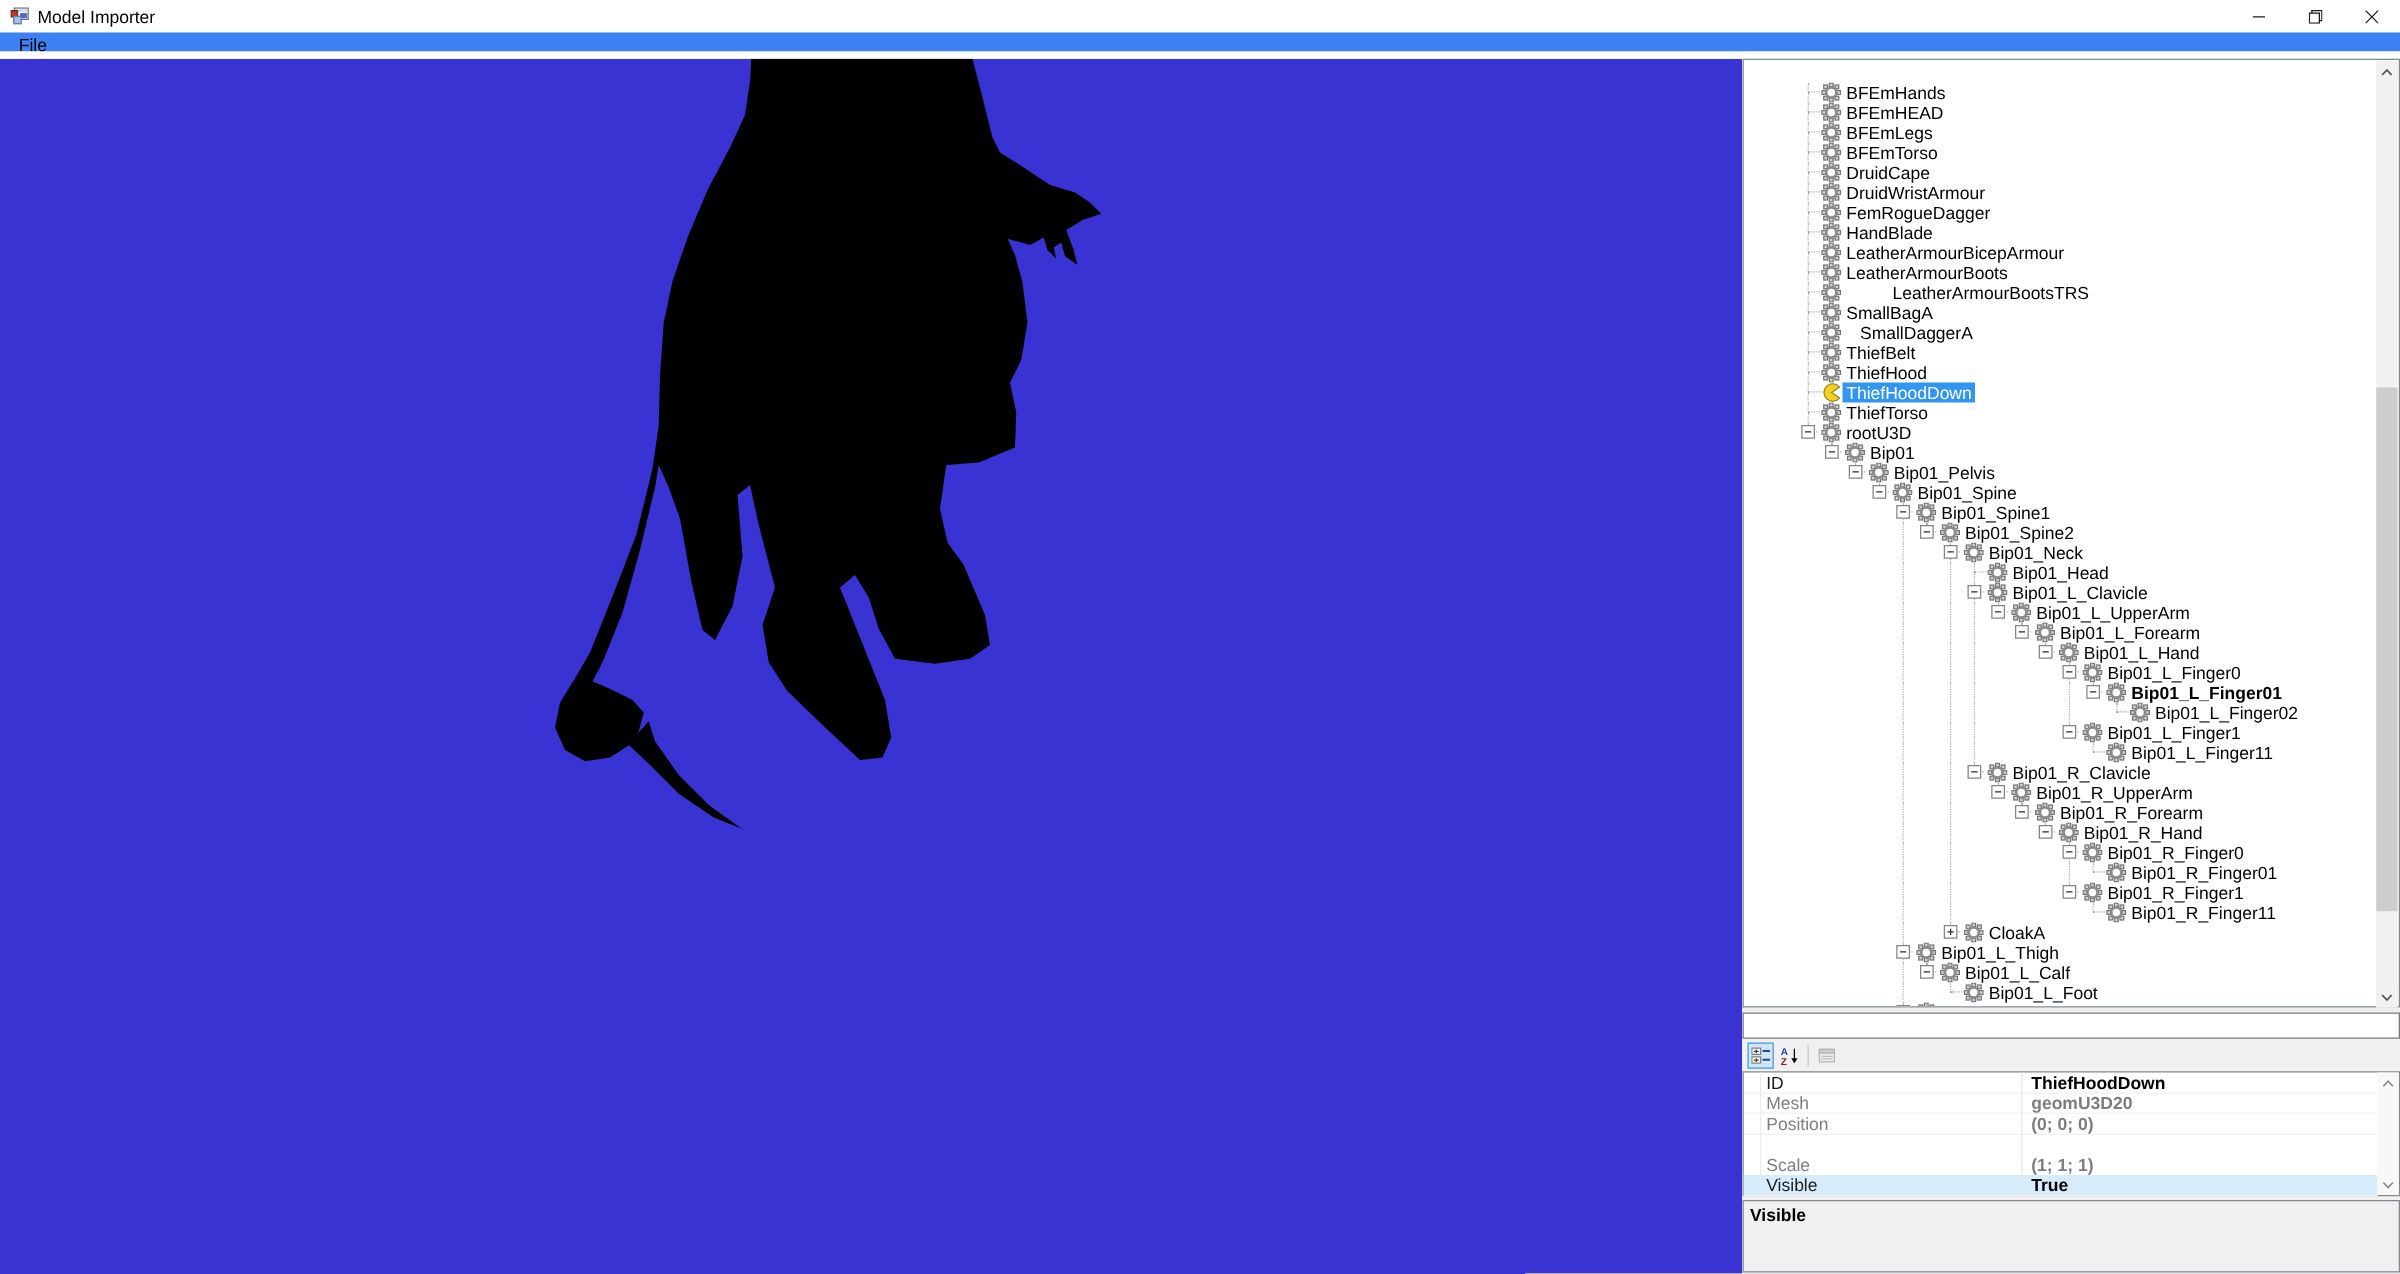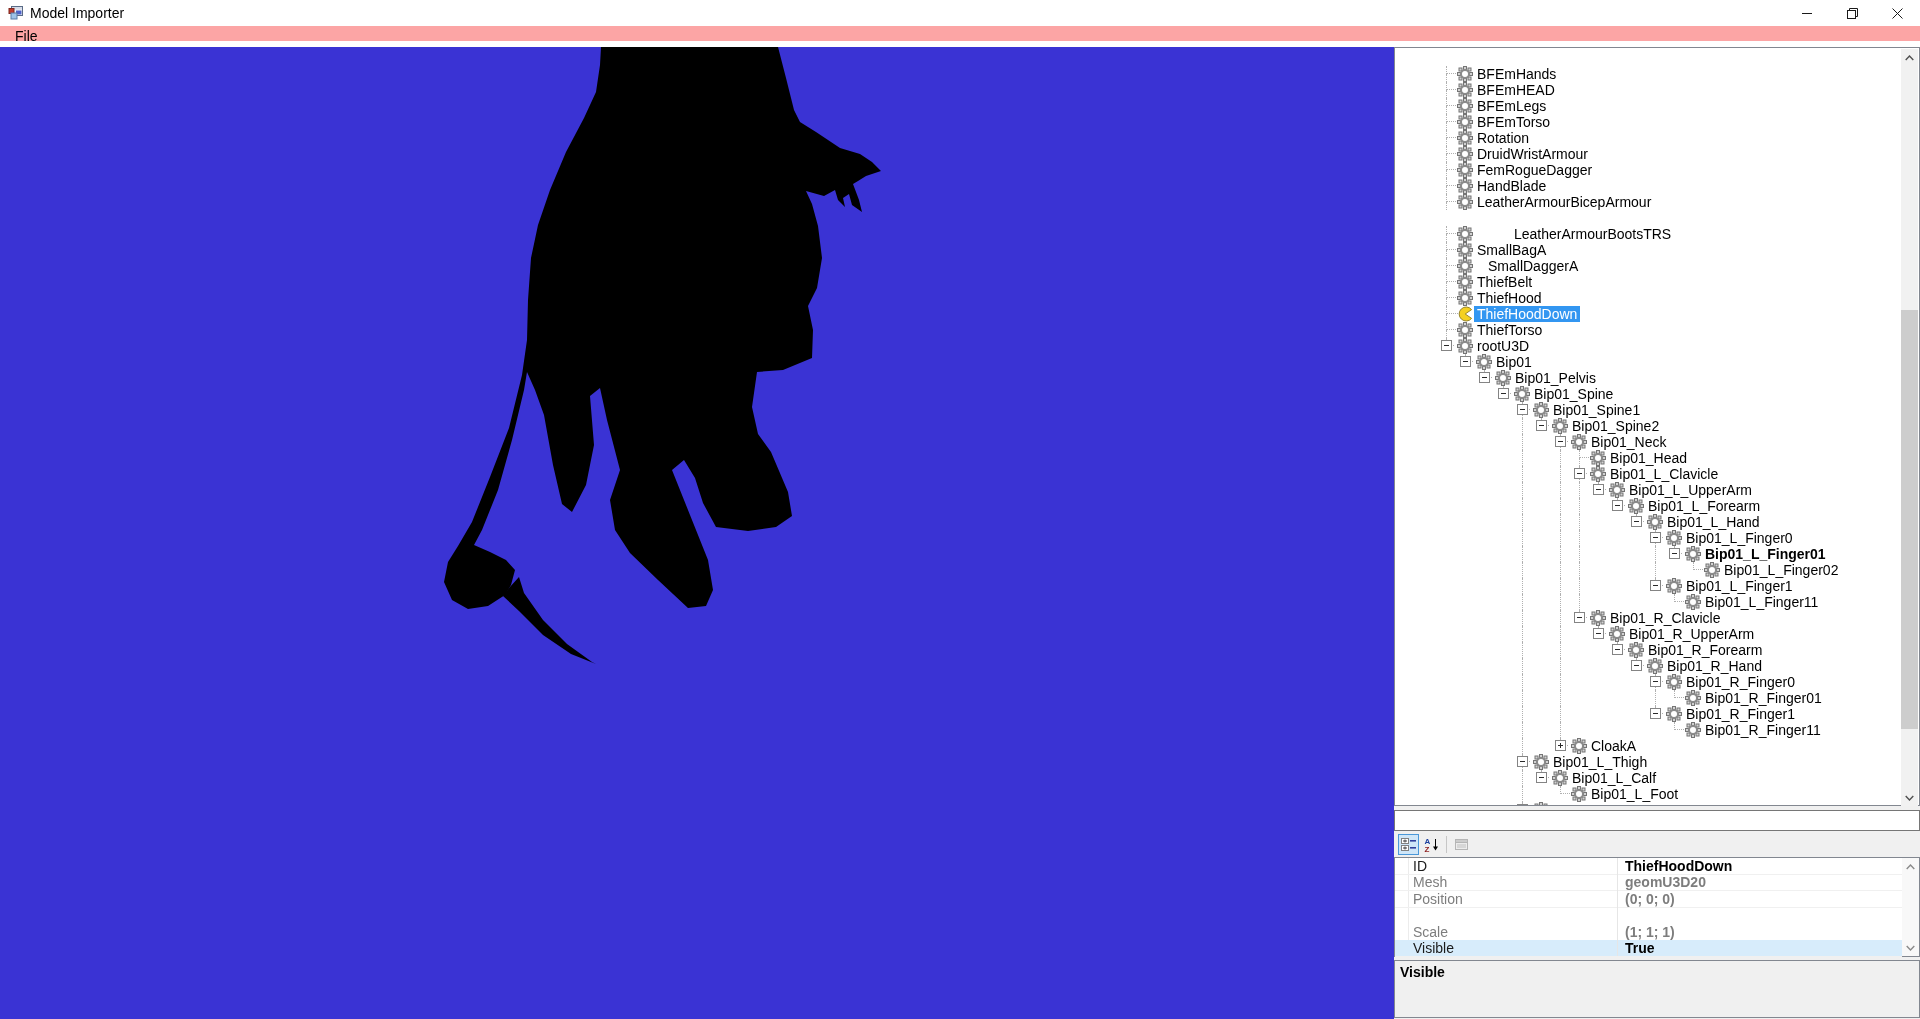--- a/index.html
+++ b/index.html
@@ -8,21 +8,21 @@
   .app { position:relative; width:1920px; height:1019px; background:#fff; overflow:hidden; }
 
   
   .titlebar { position:absolute; left:0; top:0; width:1920px; height:26px; background:#ffffff; }
   .appicon { position:absolute; left:8px; top:5px; width:16px; height:16px; }
   .apptitle { position:absolute; left:30px; top:5px; font-size:14px; color:#000; white-space:nowrap; }
   .winbtn { position:absolute; top:0; width:45px; height:26px; display:flex; align-items:center; justify-content:center; }
   .winbtn.min { right:90px; } .winbtn.max { right:45px; } .winbtn.close { right:0; }
 
   
-  .menubar { position:absolute; left:0; top:26px; width:1920px; height:15px; background:#fca5a5; }
+  .menubar { position:absolute; left:0; top:26px; width:1920px; height:15px; background:#3b82f6; }
   .menuitem { position:absolute; left:6px; top:0; height:21px; line-height:21px; padding:0 9px; font-size:14px; color:#000; }
 
   
   .viewport { position:absolute; left:0; top:47px; width:1394px; height:972px; }
   .viewport svg { display:block; }
 
   
   .rightpanel { position:absolute; left:1394px; top:47px; width:526px; height:972px; background:#f0f0f0; }
 
   
@@ -218,21 +218,21 @@
                   <rect x="0.5" y="6.5" width="3" height="3"></rect>
                   <rect x="12.5" y="6.5" width="3" height="3"></rect>
                   <rect x="2" y="2" width="3" height="3"></rect>
                   <rect x="11" y="2" width="3" height="3"></rect>
                   <rect x="2" y="11" width="3" height="3"></rect>
                   <rect x="11" y="11" width="3" height="3"></rect>
                 </g>
                 <circle cx="8" cy="8" r="4" fill="none" stroke="#8b8b8b" stroke-width="2"></circle>
               </svg>
             </span>
-            <span class="tlabel" style="left: 79px;">Rotation</span>
+            <span class="tlabel" style="left: 79px;">DruidCape</span>
           </div>
           <div class="tree-row" style="top: 98px;">
             <span class="vg" style="left: 51px; top: 0px; height: 8px;"></span>
             <span class="vg" style="left: 51px; top: 8px; height: 8px;"></span>
             <span class="hg" style="left: 51px; top: 7px; width: 14px;"></span>
             <span class="ticon" style="left: 62px;">
               <svg width="16" height="16" viewBox="0 0 16 16">
                 <g fill="#d2d2d2" stroke="#757575" stroke-width="1">
                   <rect x="6.5" y="0.5" width="3" height="3"></rect>
                   <rect x="6.5" y="12.5" width="3" height="3"></rect>
@@ -303,20 +303,41 @@
                   <rect x="12.5" y="6.5" width="3" height="3"></rect>
                   <rect x="2" y="2" width="3" height="3"></rect>
                   <rect x="11" y="2" width="3" height="3"></rect>
                   <rect x="2" y="11" width="3" height="3"></rect>
                   <rect x="11" y="11" width="3" height="3"></rect>
                 </g>
                 <circle cx="8" cy="8" r="4" fill="none" stroke="#8b8b8b" stroke-width="2"></circle>
               </svg>
             </span>
             <span class="tlabel" style="left: 79px;">LeatherArmourBicepArmour</span>
+          </div>
+          <div class="tree-row" style="top: 162px;">
+            <span class="vg" style="left: 51px; top: 0px; height: 8px;"></span>
+            <span class="vg" style="left: 51px; top: 8px; height: 8px;"></span>
+            <span class="hg" style="left: 51px; top: 7px; width: 14px;"></span>
+            <span class="ticon" style="left: 62px;">
+              <svg width="16" height="16" viewBox="0 0 16 16">
+                <g fill="#d2d2d2" stroke="#757575" stroke-width="1">
+                  <rect x="6.5" y="0.5" width="3" height="3"></rect>
+                  <rect x="6.5" y="12.5" width="3" height="3"></rect>
+                  <rect x="0.5" y="6.5" width="3" height="3"></rect>
+                  <rect x="12.5" y="6.5" width="3" height="3"></rect>
+                  <rect x="2" y="2" width="3" height="3"></rect>
+                  <rect x="11" y="2" width="3" height="3"></rect>
+                  <rect x="2" y="11" width="3" height="3"></rect>
+                  <rect x="11" y="11" width="3" height="3"></rect>
+                </g>
+                <circle cx="8" cy="8" r="4" fill="none" stroke="#8b8b8b" stroke-width="2"></circle>
+              </svg>
+            </span>
+            <span class="tlabel" style="left: 79px;">LeatherArmourBoots</span>
           </div>
           <div class="tree-row" style="top: 178px;">
             <span class="vg" style="left: 51px; top: 0px; height: 8px;"></span>
             <span class="vg" style="left: 51px; top: 8px; height: 8px;"></span>
             <span class="hg" style="left: 51px; top: 7px; width: 14px;"></span>
             <span class="ticon" style="left: 62px;">
               <svg width="16" height="16" viewBox="0 0 16 16">
                 <g fill="#d2d2d2" stroke="#757575" stroke-width="1">
                   <rect x="6.5" y="0.5" width="3" height="3"></rect>
                   <rect x="6.5" y="12.5" width="3" height="3"></rect>

